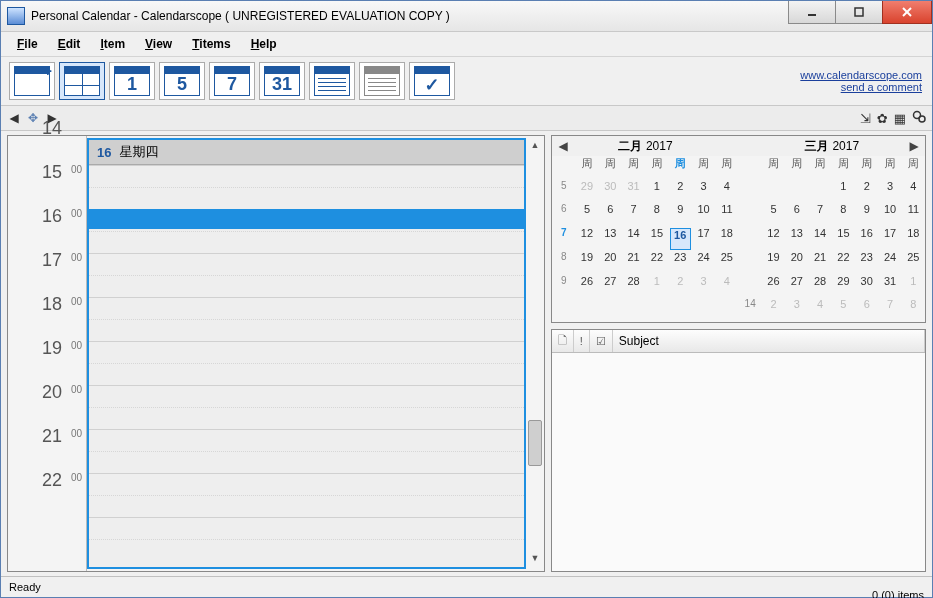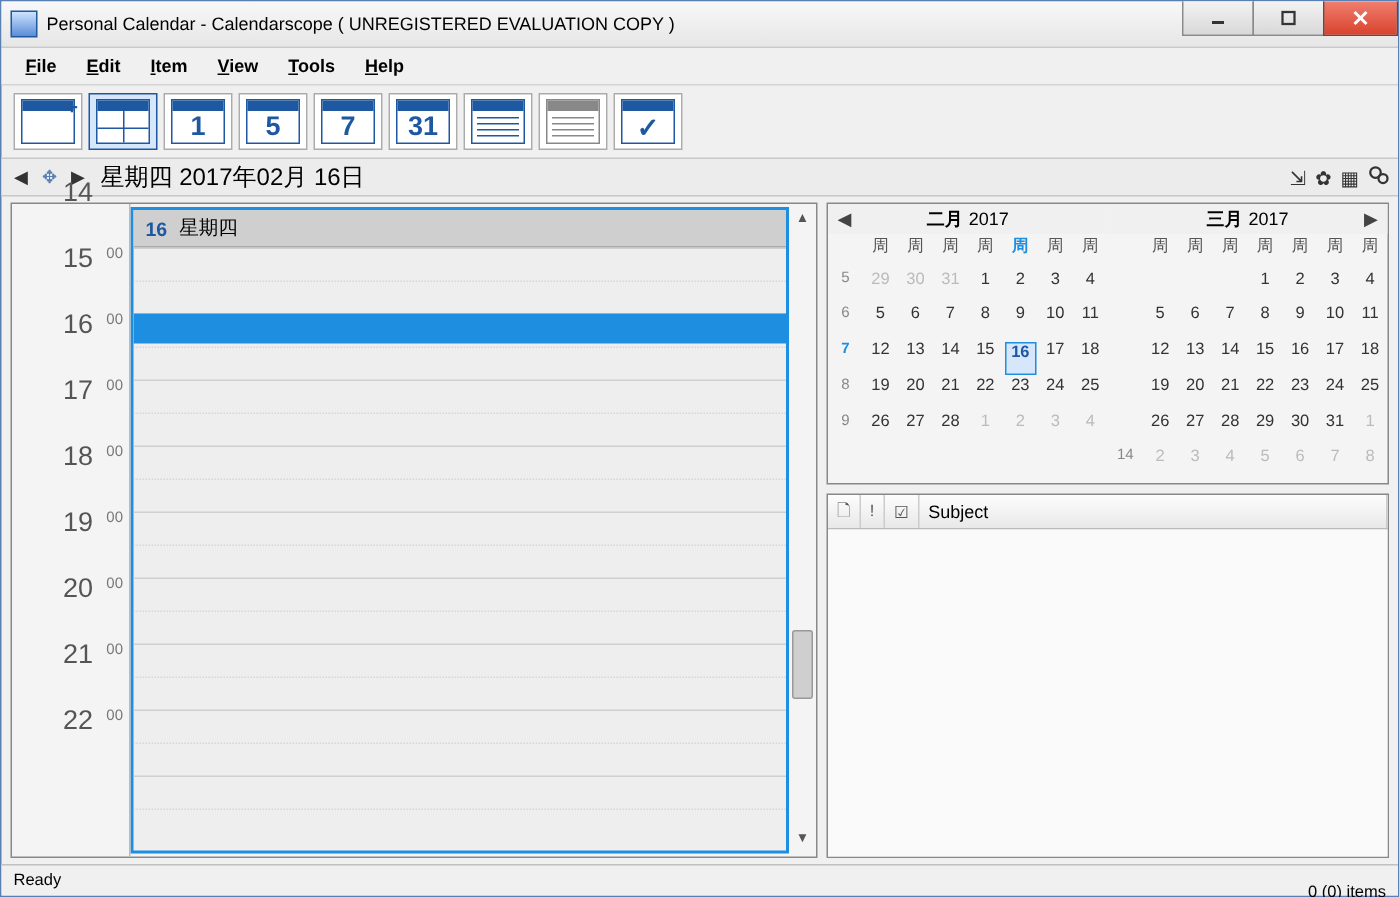--- a/index.html
+++ b/index.html
@@ -113,21 +113,21 @@
           </svg>
         </div>
     </div>
   </div>
 
   <div class="menubar">
     <div class="menu-item"><span class="ul">F</span><span>ile</span></div>
     <div class="menu-item"><span class="ul">E</span><span>dit</span></div>
     <div class="menu-item"><span class="ul">I</span><span>tem</span></div>
     <div class="menu-item"><span class="ul">V</span><span>iew</span></div>
-    <div class="menu-item"><span class="ul">T</span><span>ools</span></div>
+    <div class="menu-item"><span class="ul">T</span><span>items</span></div>
     <div class="menu-item"><span class="ul">H</span><span>elp</span></div>
   </div>
 
   <div class="toolbar">
     <div class="tbtn">
         <div class="cal-icon">
           <div class="hdr"></div>
           <span class="plus">+</span>
         </div>
       </div>
@@ -182,27 +182,30 @@
             <div style="background:#888"></div>
           </div>
         </div>
       </div>
     <div class="tbtn">
         <div class="cal-icon">
           <div class="hdr"></div>
           <div class="check">✓</div>
         </div>
       </div>
+    <div class="toolbar-links">
+      <a>www.calendarscope.com</a>
+      <a>send a comment</a>
+    </div>
   </div>
 
   <div class="navbar">
     <span class="nav-arrow">◀</span>
     <span class="nav-center-icon">✥</span>
     <span class="nav-arrow">▶</span>
-    <span class="nav-date">星期四 2017年02月 16日</span>
     <div class="nav-right">
       <span>⇲</span>
       <span>✿</span>
       <span>▦</span>
       <span><svg width="14" height="14">
             <circle cx="5" cy="5" r="3.5" fill="none" stroke="#333" stroke-width="1.5"></circle>
             <circle cx="10" cy="9" r="3" fill="none" stroke="#333" stroke-width="1.5"></circle>
           </svg></span>
     </div>
   </div>

